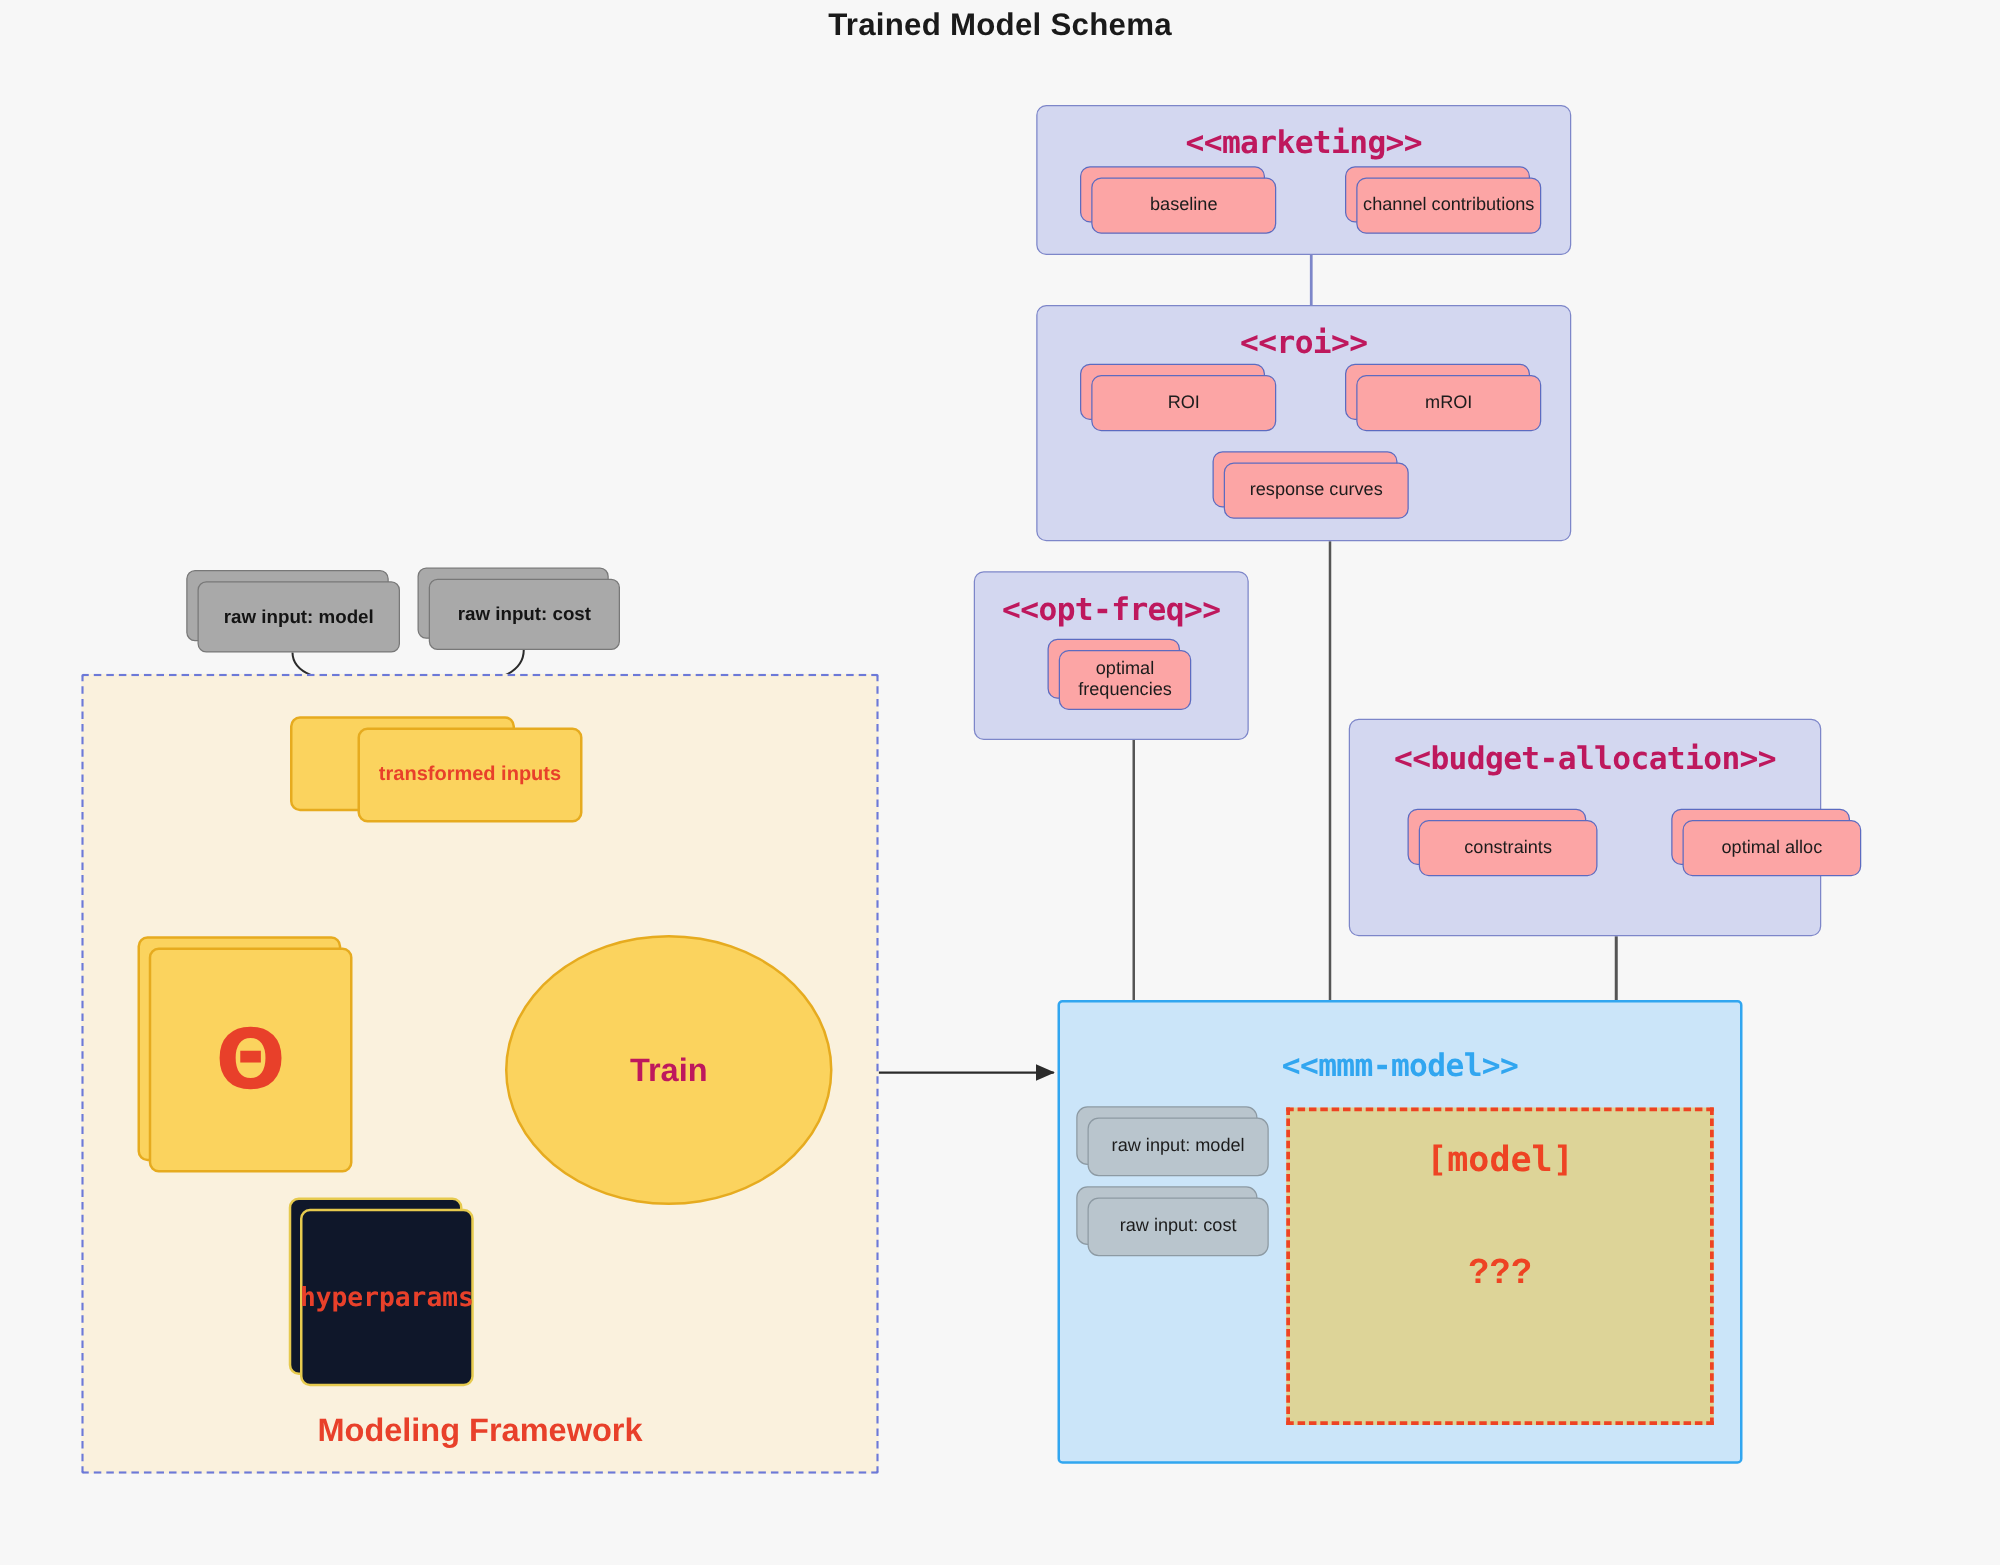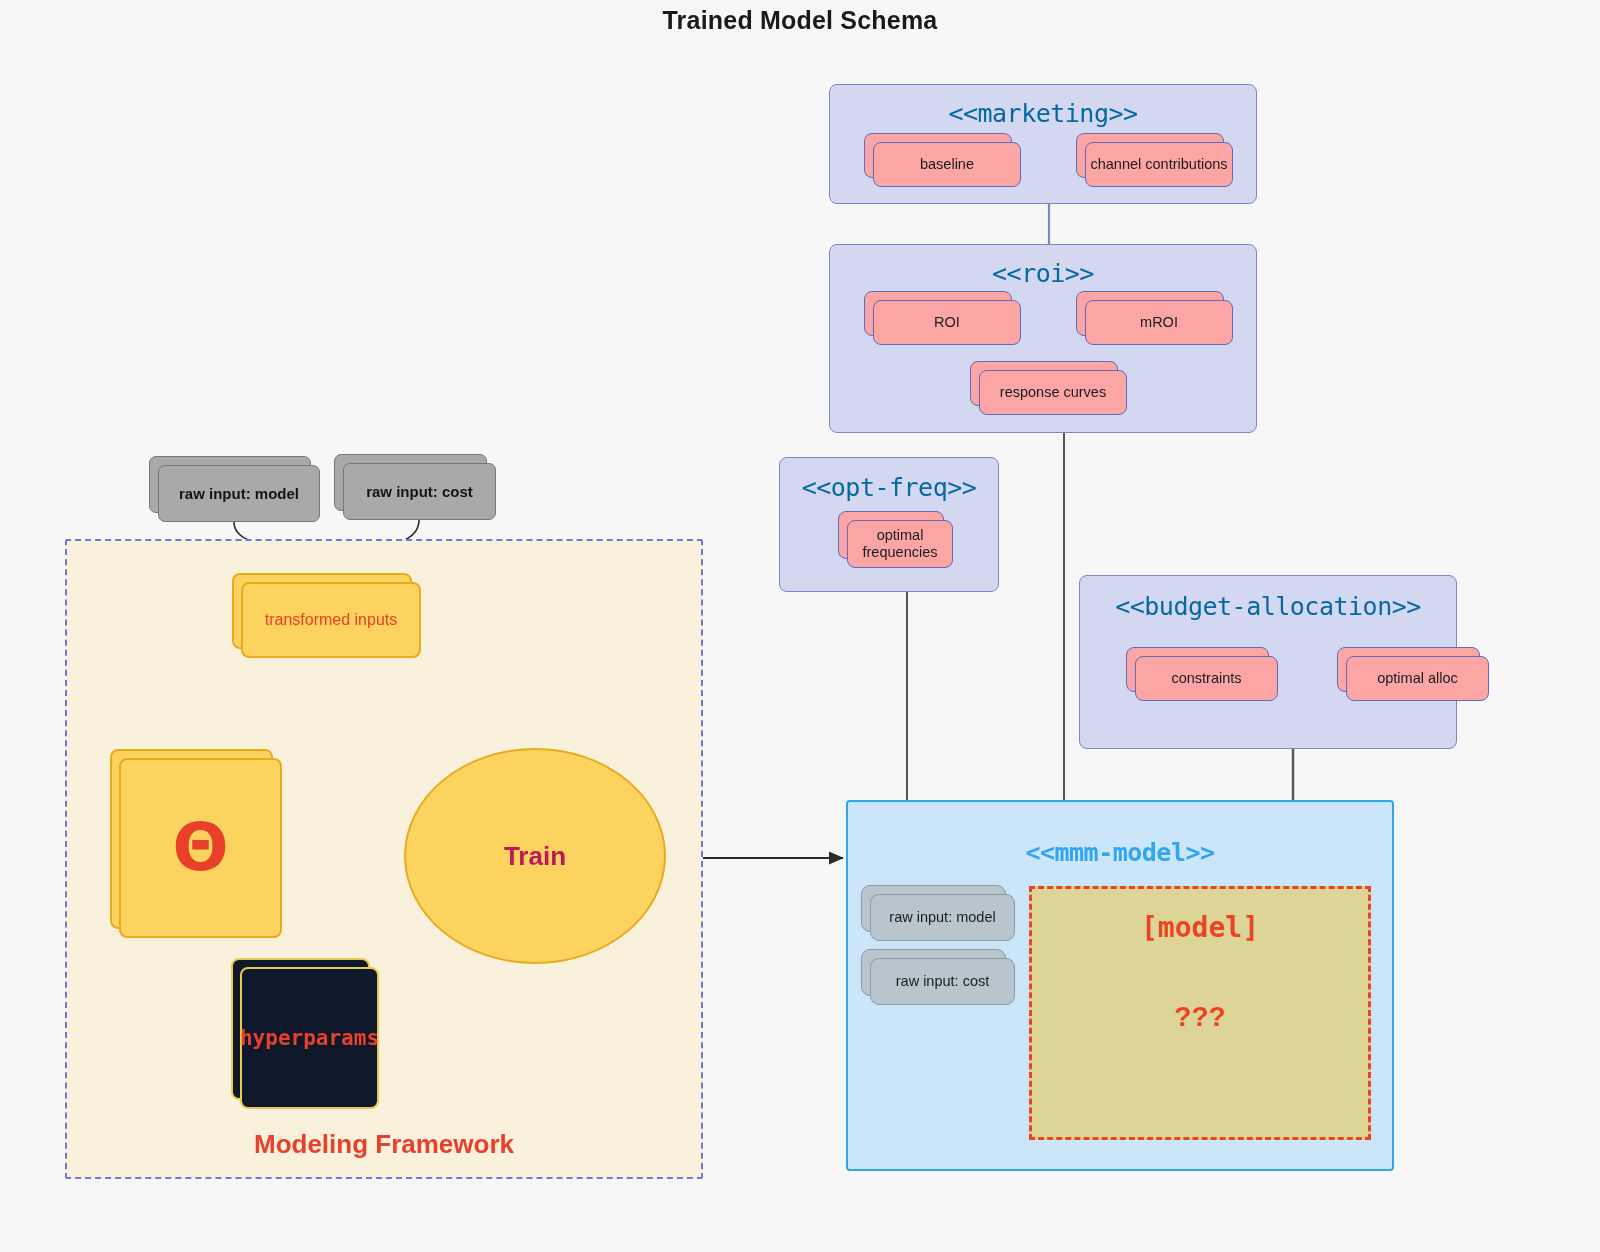--- a/index.html
+++ b/index.html
@@ -42,23 +42,23 @@
     border: 1.6px solid #7d86c9;
     border-radius: 8px;
     box-sizing: border-box;
   }
   .package-title {
     position: absolute;
     left: 0; top: 0;
     width: 100%;
     text-align: center;
     font-family: "DejaVu Sans Mono", monospace;
-    font-weight: normal;
+    font-weight: bold;
     font-size: 25px;
-    color: #0369a1;
+    color: #be185d;
     letter-spacing: -0.5px;
   }
 
   
   .stack {
     position: absolute;
   }
   .stack .back {
     position: absolute;
     left: -9px; top: -9px;
@@ -173,21 +173,22 @@
     font-family: "DejaVu Sans", sans-serif;
     line-height: 1;
   }
   .mono-label {
     font-family: "DejaVu Sans Mono", monospace;
     font-size: 21px;
     font-weight: bold;
   }
   .bold-small {
     font-size: 16px;
-    font-weight: normal;
+    font-weight: bold;
+    margin-left: 45px;
   }
 
   
   #mmm-model {
     position: absolute;
     background: #cbe5f9;
     border: 2.5px solid #31a6f0;
     box-sizing: border-box;
     border-radius: 4px;
   }

